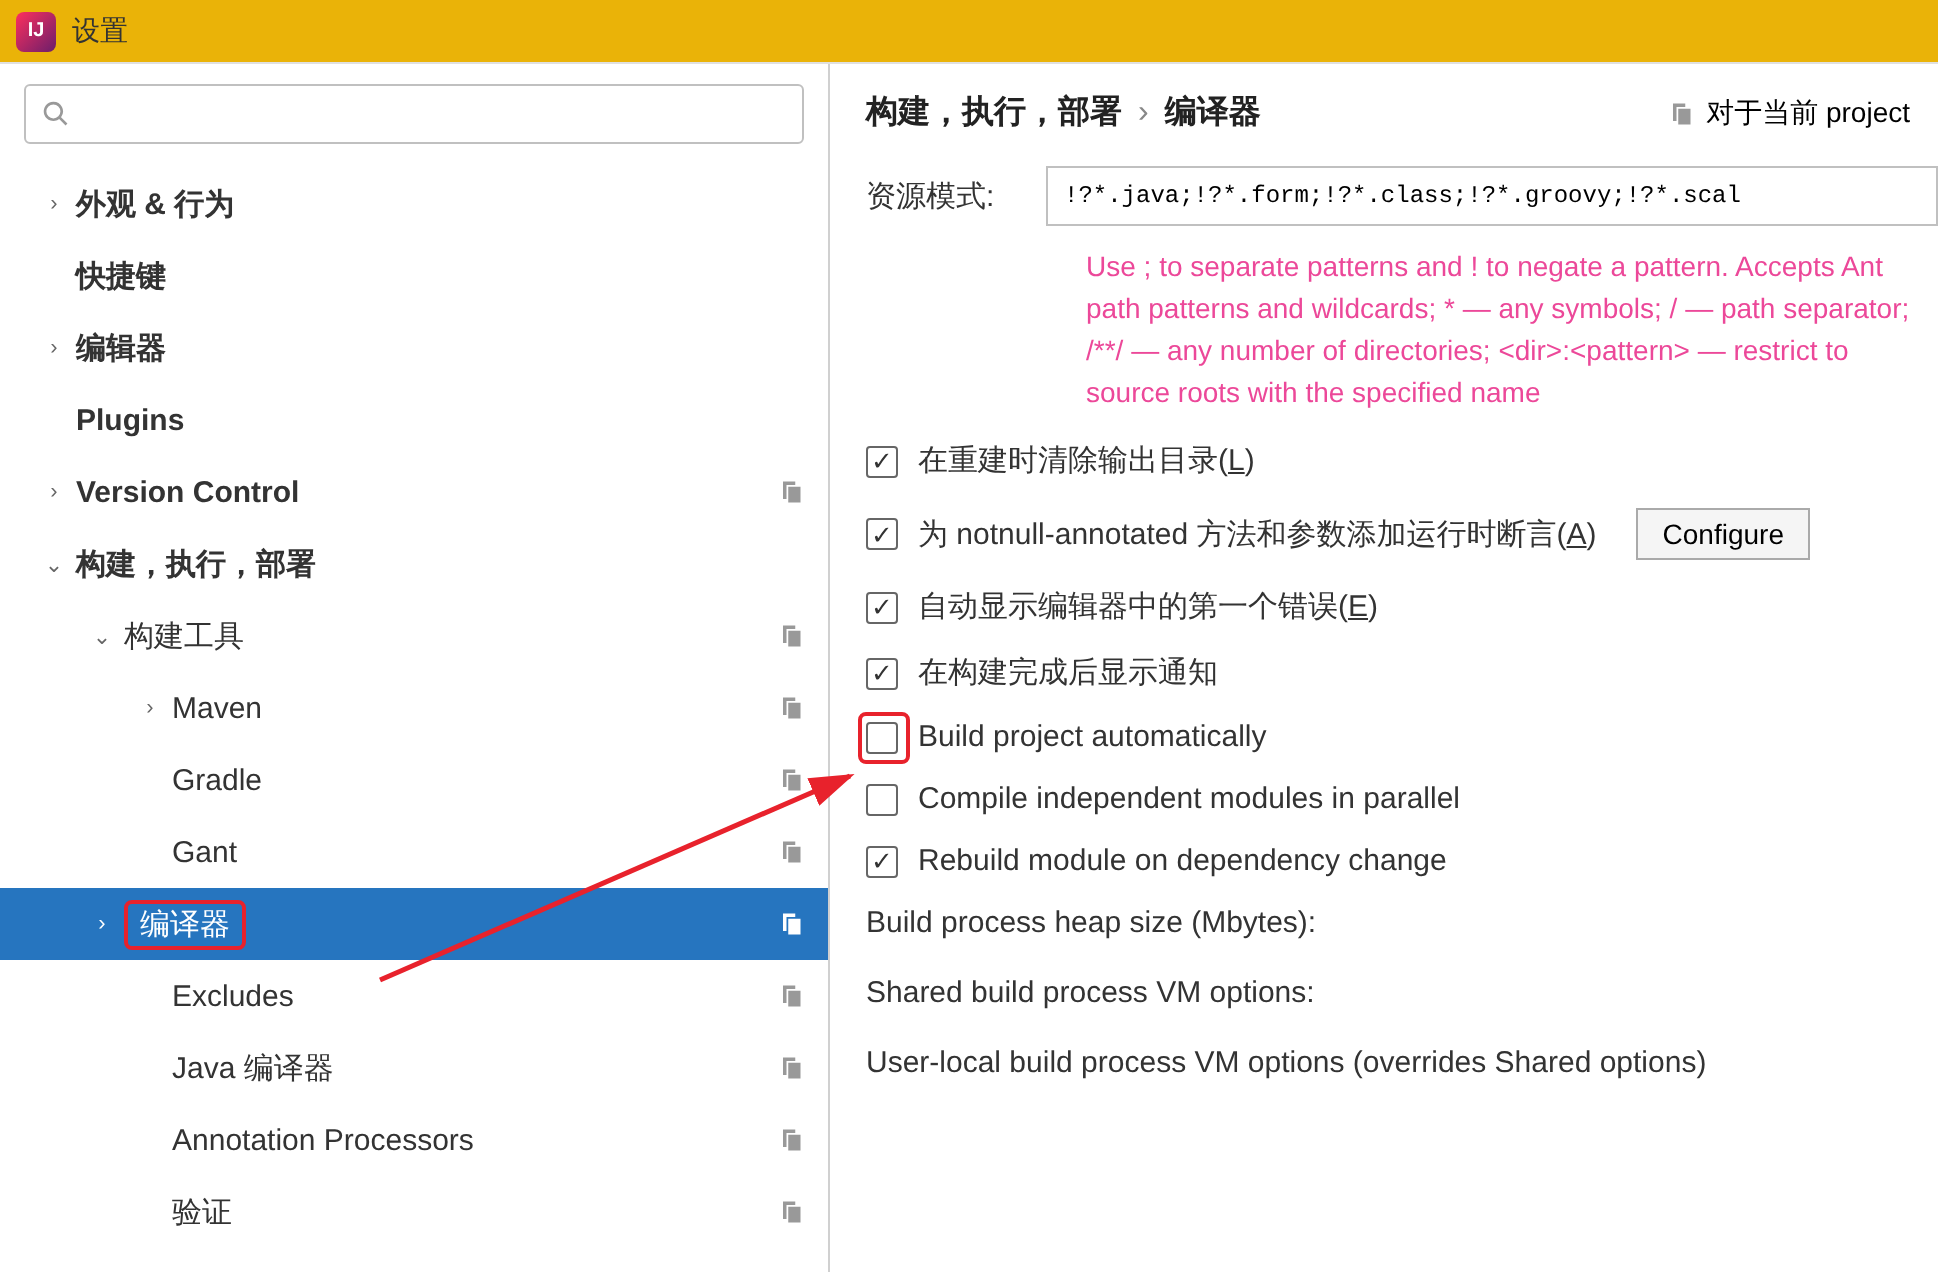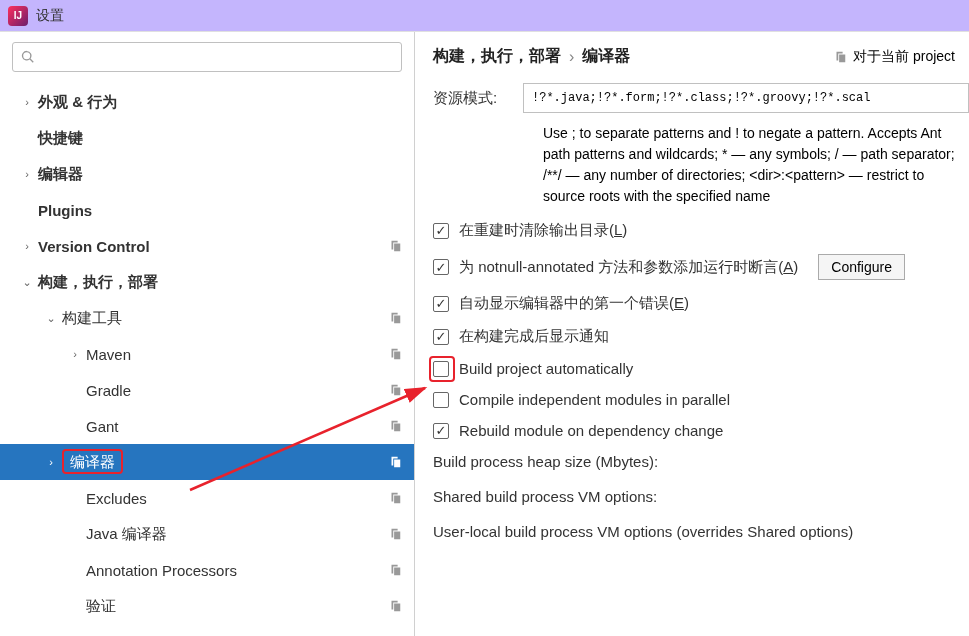--- a/index.html
+++ b/index.html
@@ -12,21 +12,21 @@
       height: 636px;
       overflow: hidden;
       position: relative;
     }
     .titlebar {
       height: 32px;
       display: flex;
       align-items: center;
       padding: 0 8px;
       border-bottom: 1px solid #e0e0e0;
-      background: #c4b5fd;
+      background: #eab308;
     }
     .app-icon {
       width: 20px; height: 20px;
       background: linear-gradient(135deg, #fe2f5d, #6b1e6b);
       border-radius: 4px;
       margin-right: 8px;
       display: flex;
       align-items: center;
       justify-content: center;
       color: #fff;
@@ -146,21 +146,21 @@
       flex: 1;
       height: 30px;
       border: 1px solid #c0c0c0;
       padding: 0 8px;
       font-family: "Courier New", monospace;
       font-size: 12px;
     }
     .hint {
       margin-left: 110px;
       font-size: 14px;
-      color: #000000;
+      color: #ec4899;
       line-height: 1.5;
       margin-bottom: 14px;
     }
     .check-row {
       display: flex;
       align-items: center;
       margin-bottom: 14px;
       font-size: 15px;
     }
     .checkbox {

